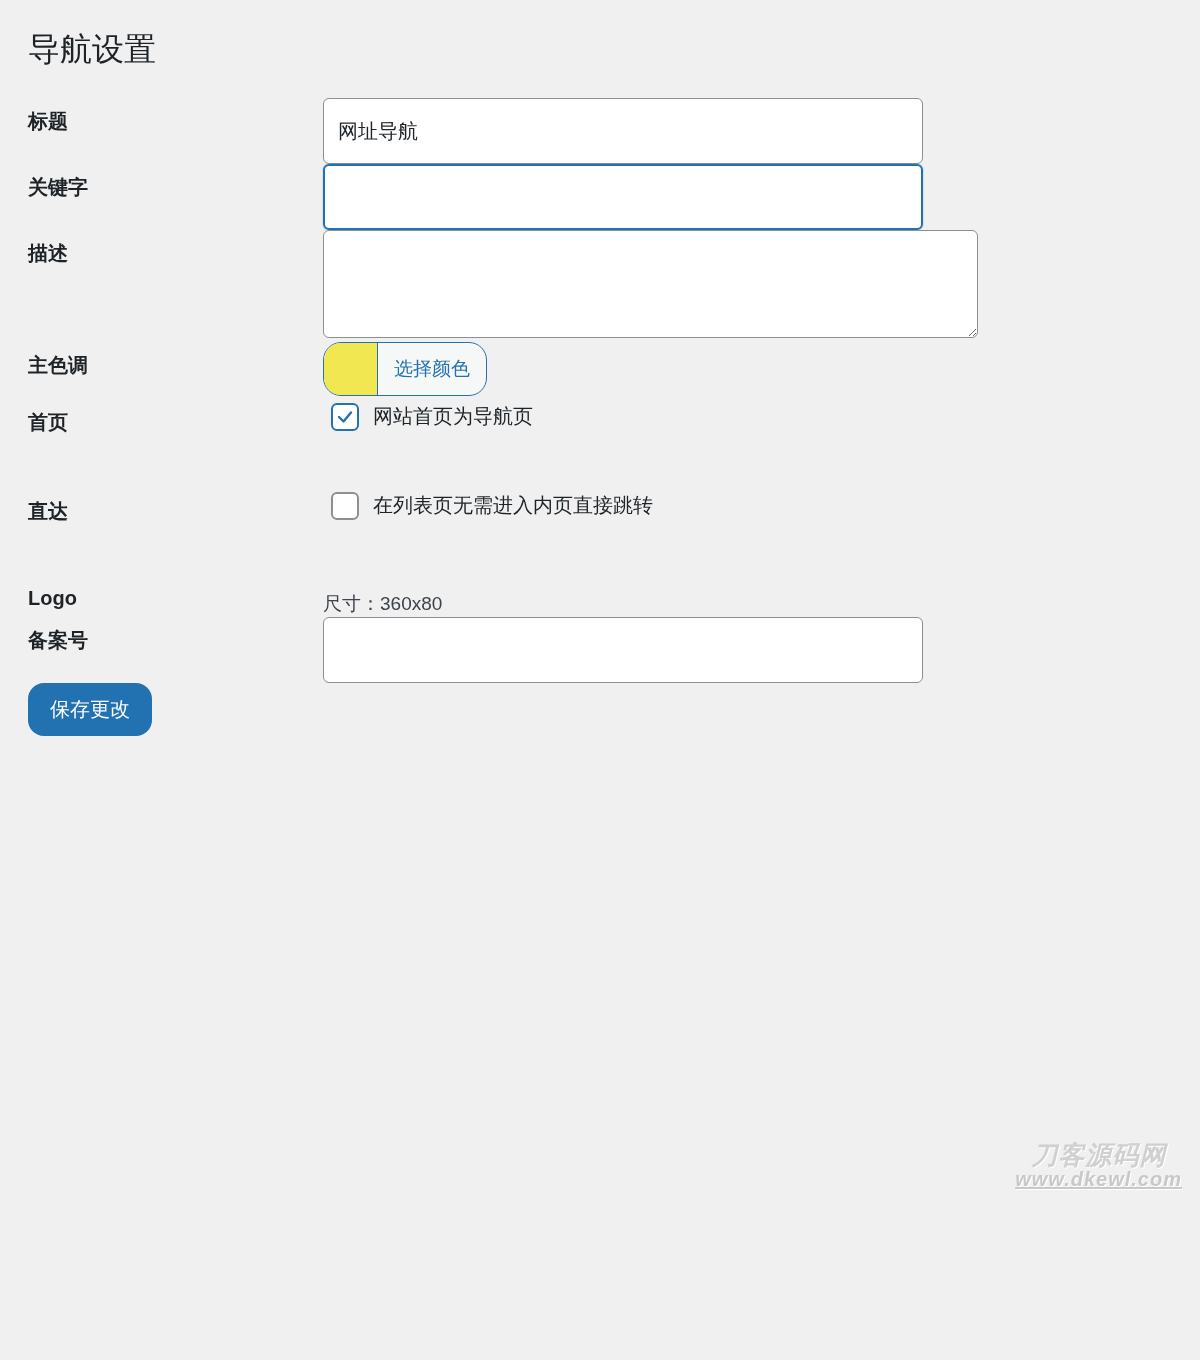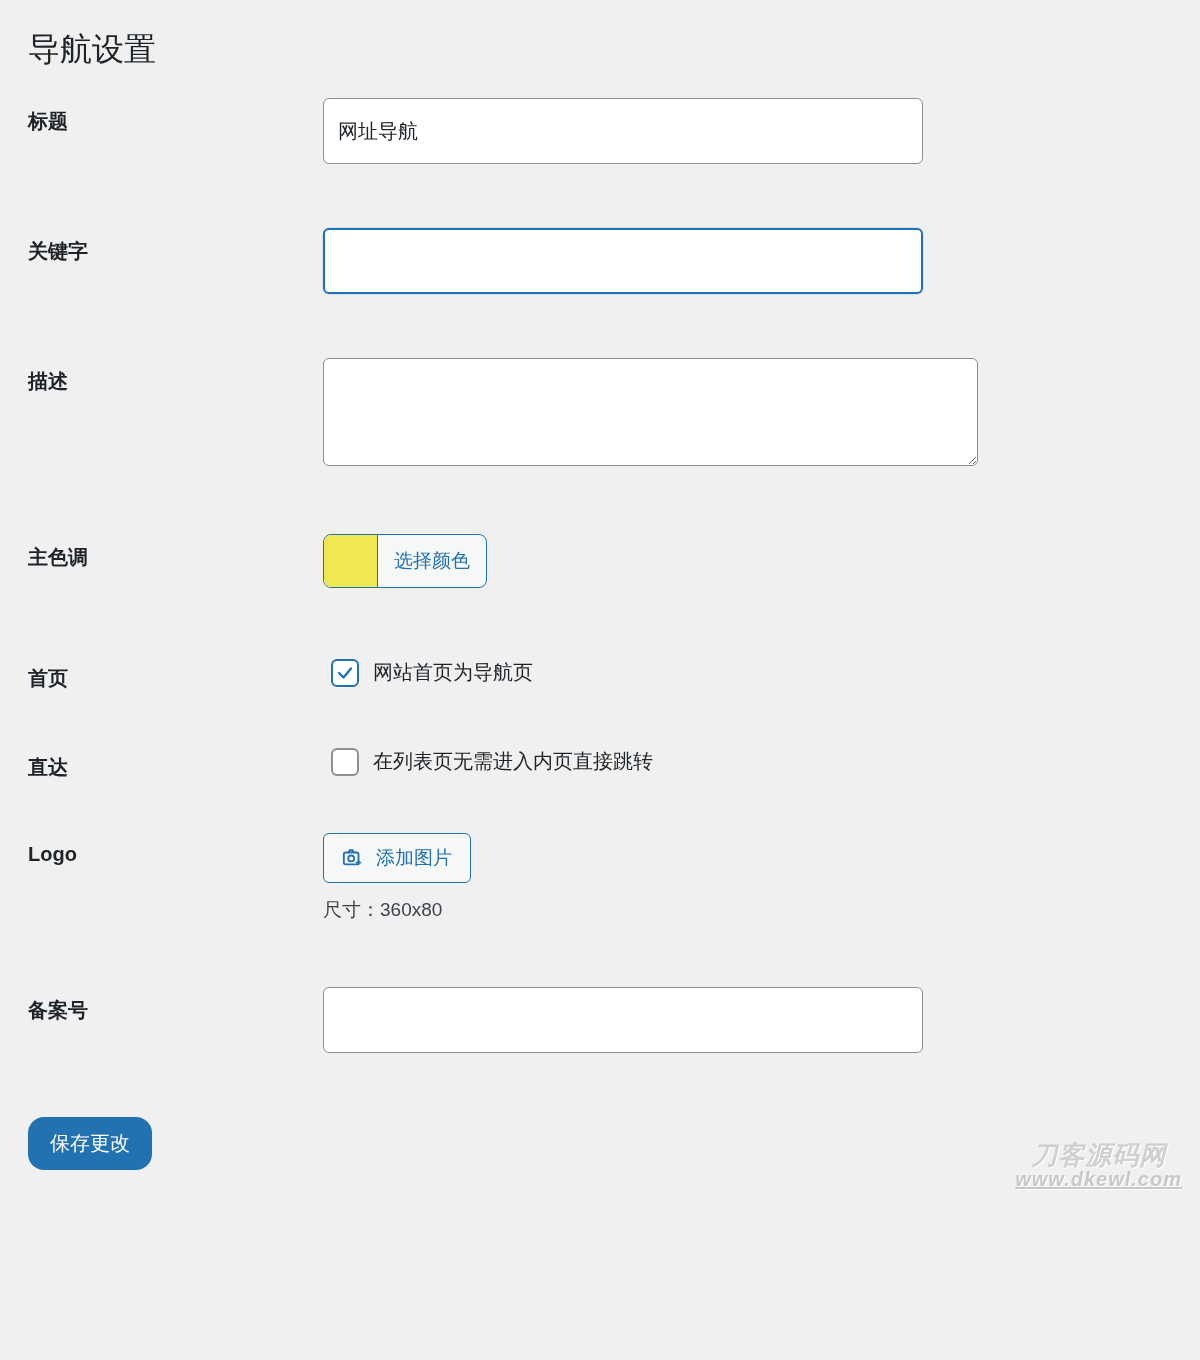--- a/index.html
+++ b/index.html
@@ -14,21 +14,20 @@
   }
   h1.page-title {
     font-size: 32px;
     font-weight: 500;
     margin: 0 0 26px 0;
     color: #1d2327;
   }
   .form-row {
     display: flex;
     align-items: flex-start;
-    margin-bottom: 64px;
   }
   .form-row.tight { margin-bottom: 52px; }
   .label-col {
     width: 295px;
     flex-shrink: 0;
     font-size: 20px;
     font-weight: 600;
     color: #1d2327;
     padding-top: 10px;
   }
@@ -57,21 +56,21 @@
     border: 1px solid #8c8f94;
     border-radius: 6px;
     resize: both;
     outline: none;
   }
   .color-picker {
     display: inline-flex;
     align-items: stretch;
     height: 54px;
     border: 1px solid #2271b1;
-    border-radius: 8px;
+    border-radius: 18px;
     overflow: hidden;
     background: #f6f7f7;
   }
   .color-swatch {
     width: 54px;
     background: #f1e751;
     border-right: 1px solid #2271b1;
   }
   .color-btn-label {
     display: flex;
@@ -216,29 +215,20 @@
     <div class="check-line">
       <span class="wp-checkbox unchecked"></span>
       <span class="check-label">在列表页无需进入内页直接跳转</span>
     </div>
   </div>
 </div>
 
 <div class="form-row">
   <div class="label-col">Logo</div>
   <div class="field-col">
-    <button type="button" class="media-btn">
-      <svg viewBox="0 0 24 24">
-        <rect x="2" y="6" width="16" height="13" rx="2" fill="none" stroke="#2271b1" stroke-width="2"></rect>
-        <circle cx="10" cy="12.5" r="3.2" fill="none" stroke="#2271b1" stroke-width="2"></circle>
-        <path d="M7 6 L8.5 3.5 H11.5 L13 6" fill="none" stroke="#2271b1" stroke-width="2"></path>
-        <path d="M18 15 L18 19 M16 17 L20 17" stroke="#2271b1" stroke-width="2" stroke-linecap="round"></path>
-      </svg>
-      <span>添加图片</span>
-    </button>
     <div class="hint">尺寸：360x80</div>
   </div>
 </div>
 
 <div class="form-row">
   <div class="label-col">备案号</div>
   <div class="field-col">
     <input type="text" class="wp-input" value="" style="">
   </div>
 </div>

